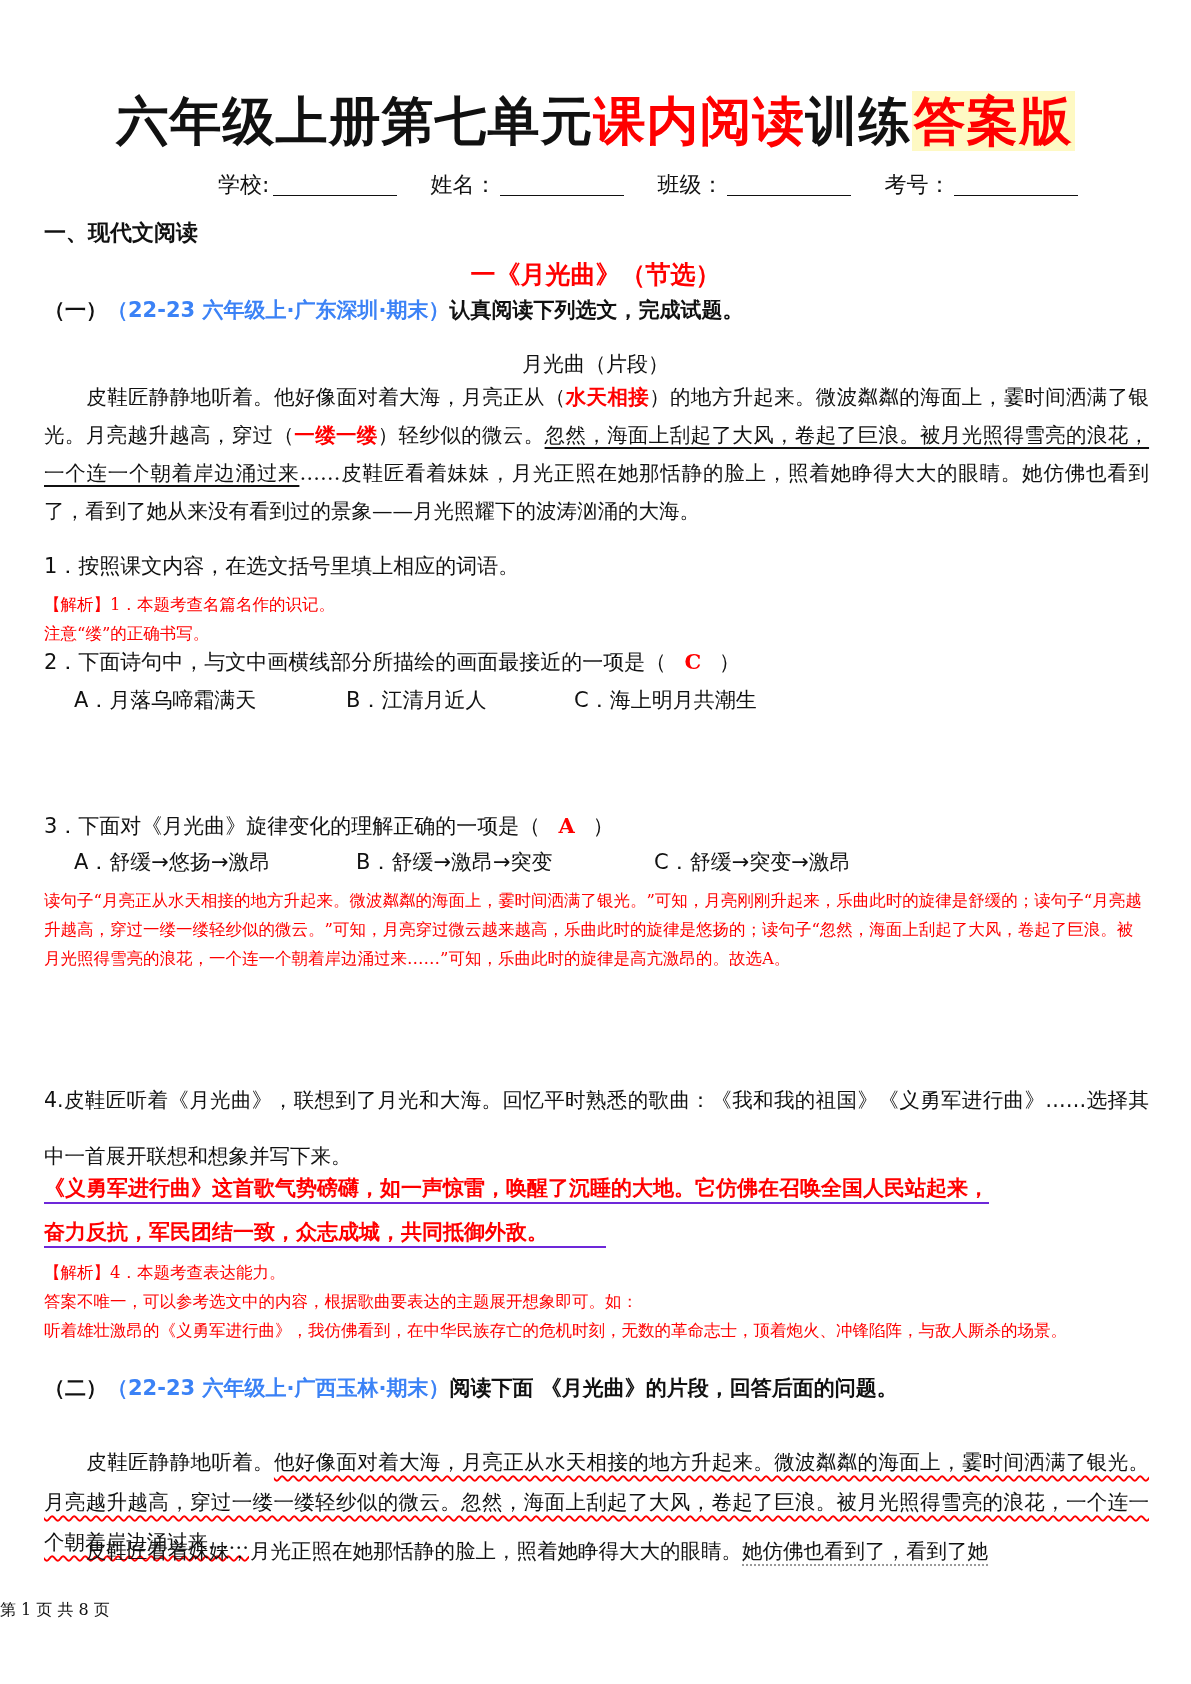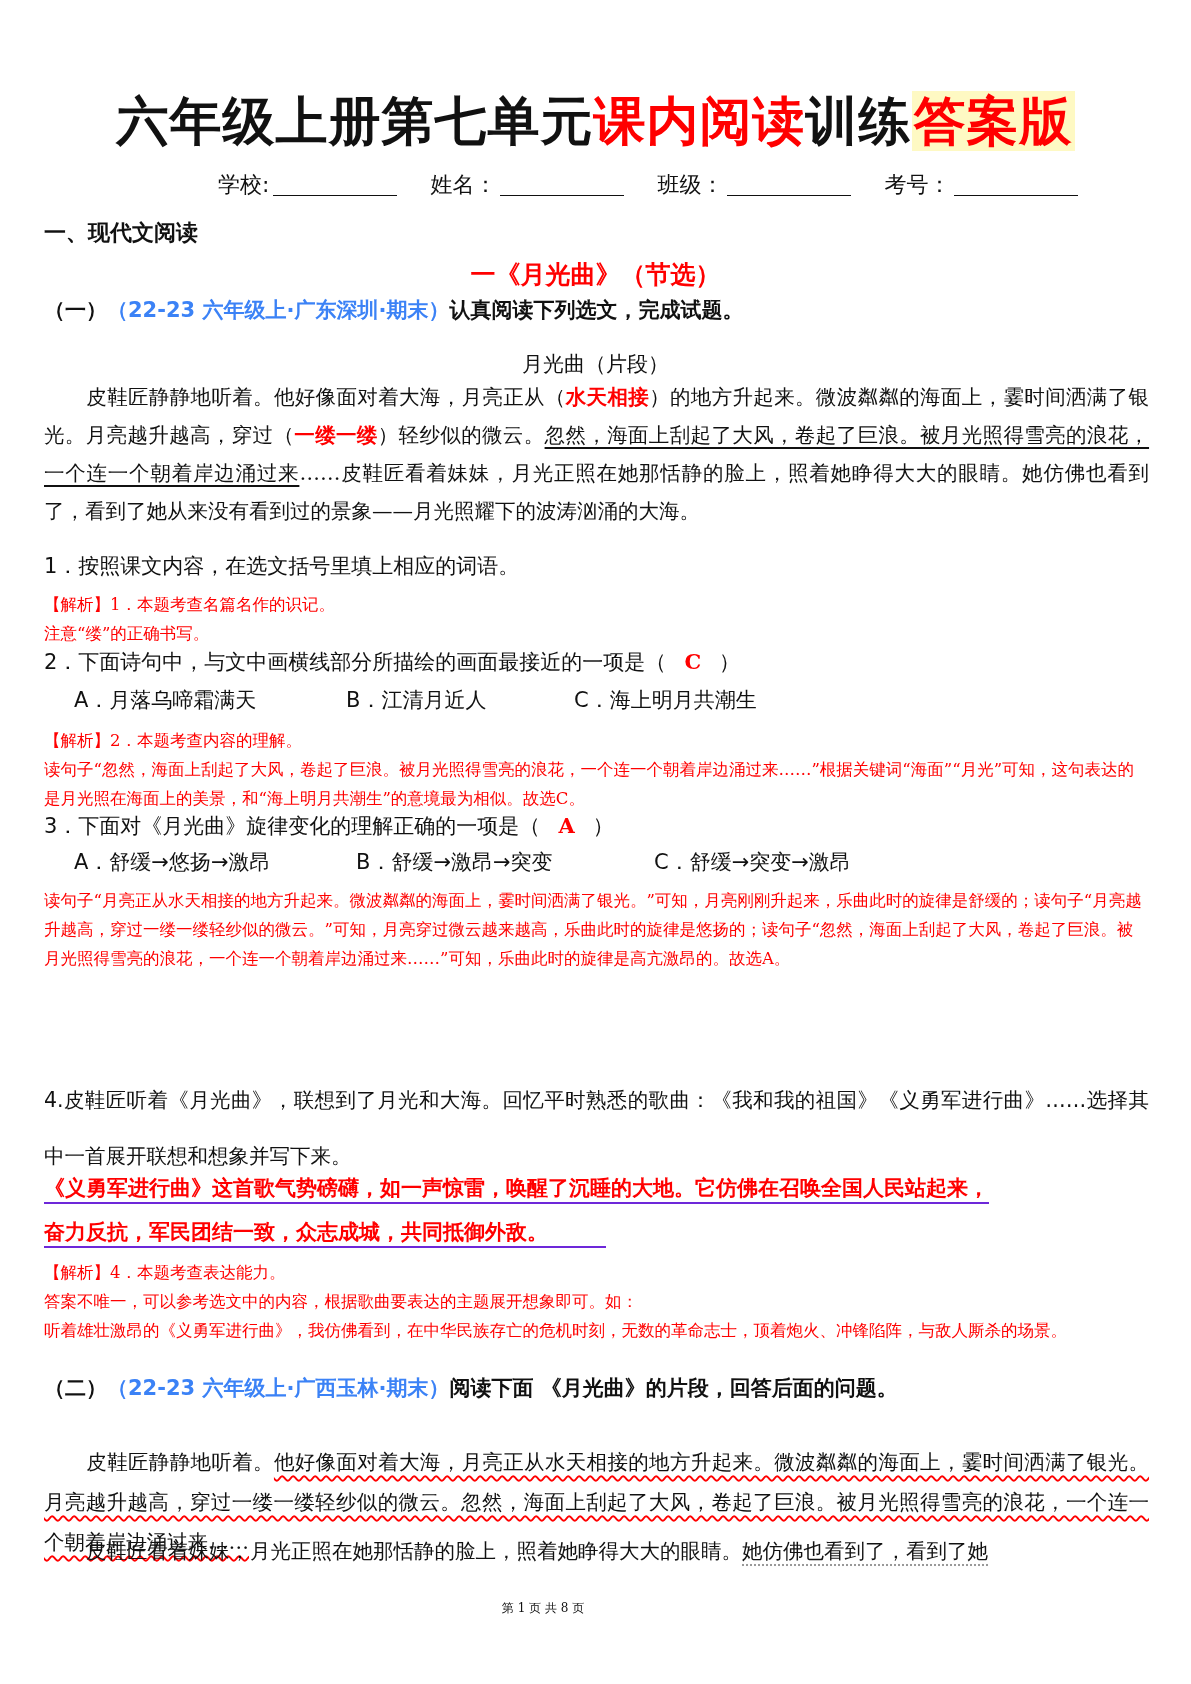--- a/index.html
+++ b/index.html
@@ -28,21 +28,21 @@
   .wavy { text-decoration: underline wavy #ff0000; text-decoration-thickness: 1.5px; text-underline-offset: 6px; }
   .dotted { text-decoration: underline dotted #999; text-underline-offset: 6px; }
   .q { left: 44px; font-size: 21px; font-family: "DejaVu Sans", "Liberation Sans", sans-serif; }
   .q .choice { color: #ff0000; font-weight: bold; font-family: "DejaVu Serif", serif; margin: 0 18px; }
   .opts { left: 74px; font-size: 21px; font-family: "DejaVu Sans", "Liberation Sans", sans-serif; }
   .opts span { display: inline-block; }
   .analysis { left: 44px; width: 1105px; color: #ff0000; font-size: 16.5px; line-height: 29px; white-space: normal; }
   .answer4 { left: 44px; width: 1105px; color: #ff0000; font-size: 21px; font-weight: bold; line-height: 44px; white-space: normal;
              font-family: "DejaVu Sans", "Liberation Sans", sans-serif; }
   .answer4 .uline { border-bottom: 2px solid #6d28d9; padding-bottom: 2px; }
-  .footer { left: 0; width: 1086px; top: 1600px; text-align: center; font-size: 12px; }
+  .footer { left: 0; width: 1086px; top: 1600px; font-size: 16px; }
 </style>
 </head>
 <body>
 
 <div class="page">
 
   <div class="abs title">
     <span>六年级上册第七单元</span><span class="red">课内阅读</span><span>训练</span><span class="hl">答案版</span>
   </div>
 
@@ -71,24 +71,20 @@
     <div>【解析】1．本题考查名篇名作的识记。</div>
     <div>注意“缕”的正确书写。</div>
   </div>
 
   <div class="abs q" style="top:648px">
     <span>2．下面诗句中，与文中画横线部分所描绘的画面最接近的一项是（</span><span class="choice">C</span><span>）</span>
   </div>
   <div class="abs opts" style="top:686px">
     <span style="width:272px">A．月落乌啼霜满天</span><span style="width:228px">B．江清月近人</span><span>C．海上明月共潮生</span>
   </div>
-  <div class="abs analysis" style="top:726px">
-    <div>【解析】2．本题考查内容的理解。</div>
-    <div>读句子“忽然，海面上刮起了大风，卷起了巨浪。被月光照得雪亮的浪花，一个连一个朝着岸边涌过来……”根据关键词“海面”“月光”可知，这句表达的是月光照在海面上的美景，和“海上明月共潮生”的意境最为相似。故选C。</div>
-  </div>
 
   <div class="abs q" style="top:812px">
     <span>3．下面对《月光曲》旋律变化的理解正确的一项是（</span><span class="choice">A</span><span>）</span>
   </div>
   <div class="abs opts" style="top:848px">
     <span style="width:282px">A．舒缓→悠扬→激昂</span><span style="width:298px">B．舒缓→激昂→突变</span><span>C．舒缓→突变→激昂</span>
   </div>
   <div class="abs analysis" style="top:886px">
     <div>读句子“月亮正从水天相接的地方升起来。微波粼粼的海面上，霎时间洒满了银光。”可知，月亮刚刚升起来，乐曲此时的旋律是舒缓的；读句子“月亮越升越高，穿过一缕一缕轻纱似的微云。”可知，月亮穿过微云越来越高，乐曲此时的旋律是悠扬的；读句子“忽然，海面上刮起了大风，卷起了巨浪。被月光照得雪亮的浪花，一个连一个朝着岸边涌过来……”可知，乐曲此时的旋律是高亢激昂的。故选A。</div>
   </div>

